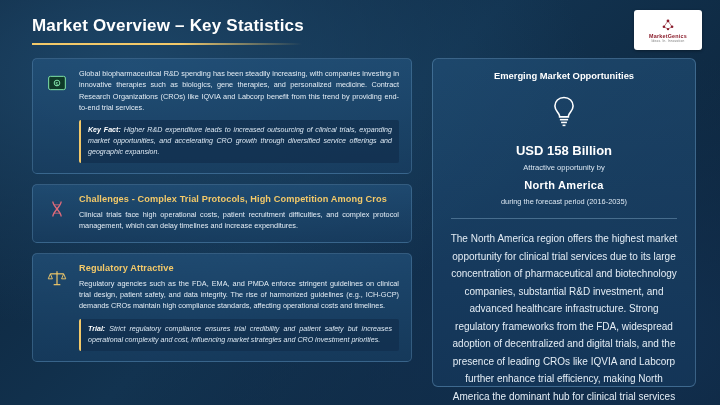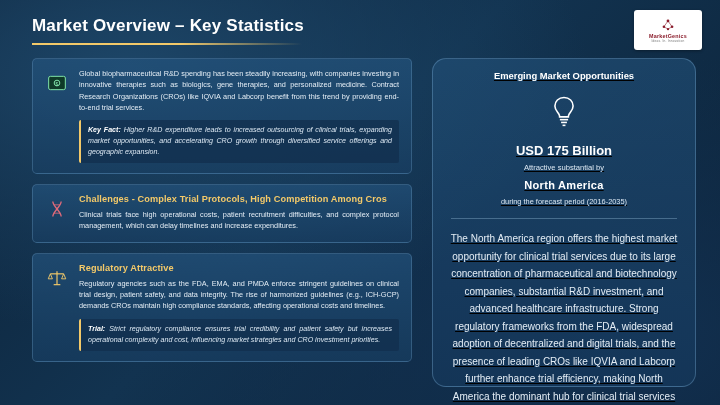--- a/index.html
+++ b/index.html
@@ -129,25 +129,24 @@
 
   
   .right-panel {
     position: absolute;
     top: 58px;
     right: 24px;
     width: 264px;
     bottom: 18px;
     background: linear-gradient(180deg, rgba(34,80,120,0.62) 0%, rgba(22,58,94,0.62) 100%);
     border: 1px solid rgba(130,180,220,0.35);
-    border-radius: 14px;
+    border-radius: 6px;
     padding: 11px 16px 12px 16px;
     box-sizing: border-box;
     text-align: center;
-    text-decoration: underline;
   }
   .panel-title {
     color: #ffffff;
     font-size: 9.4px;
     font-weight: bold;
     margin-bottom: 10px;
   }
   .bulb {
     margin: 4px auto 10px auto;
     width: 30px;
@@ -261,21 +260,21 @@
   </div>
 
   <div class="right-panel">
     <div class="panel-title">Emerging Market Opportunities</div>
     <svg class="bulb" viewBox="0 0 24 28">
       <path d="M12 2 C7.5 2 4.5 5.2 4.5 9 C4.5 12 6.5 13.8 7.6 15.4 C8.2 16.3 8.4 17.2 8.4 18 H15.6 C15.6 17.2 15.8 16.3 16.4 15.4 C17.5 13.8 19.5 12 19.5 9 C19.5 5.2 16.5 2 12 2 Z" fill="none" stroke="#ffffff" stroke-width="1.3"></path>
       <line x1="8.6" y1="20.3" x2="15.4" y2="20.3" stroke="#ffffff" stroke-width="1.3"></line>
       <line x1="9.6" y1="22.6" x2="14.4" y2="22.6" stroke="#ffffff" stroke-width="1.3"></line>
       <line x1="10.8" y1="25" x2="13.2" y2="25" stroke="#ffffff" stroke-width="1.3"></line>
     </svg>
-    <div class="big-value">USD 175 Billion</div>
-    <div class="sub-line">Attractive substantial by</div>
+    <div class="big-value">USD 158 Billion</div>
+    <div class="sub-line">Attractive opportunity by</div>
     <div class="region">North America</div>
     <div class="forecast">during the forecast period (2016-2035)</div>
     <div class="divider"></div>
     <div class="panel-body">The North America region offers the highest market opportunity for clinical trial services due to its large concentration of pharmaceutical and biotechnology companies, substantial R&amp;D investment, and advanced healthcare infrastructure. Strong regulatory frameworks from the FDA, widespread adoption of decentralized and digital trials, and the presence of leading CROs like IQVIA and Labcorp further enhance trial efficiency, making North America the dominant hub for clinical trial services globally.</div>
   </div>
 
 </div>
 
 </body></html>

